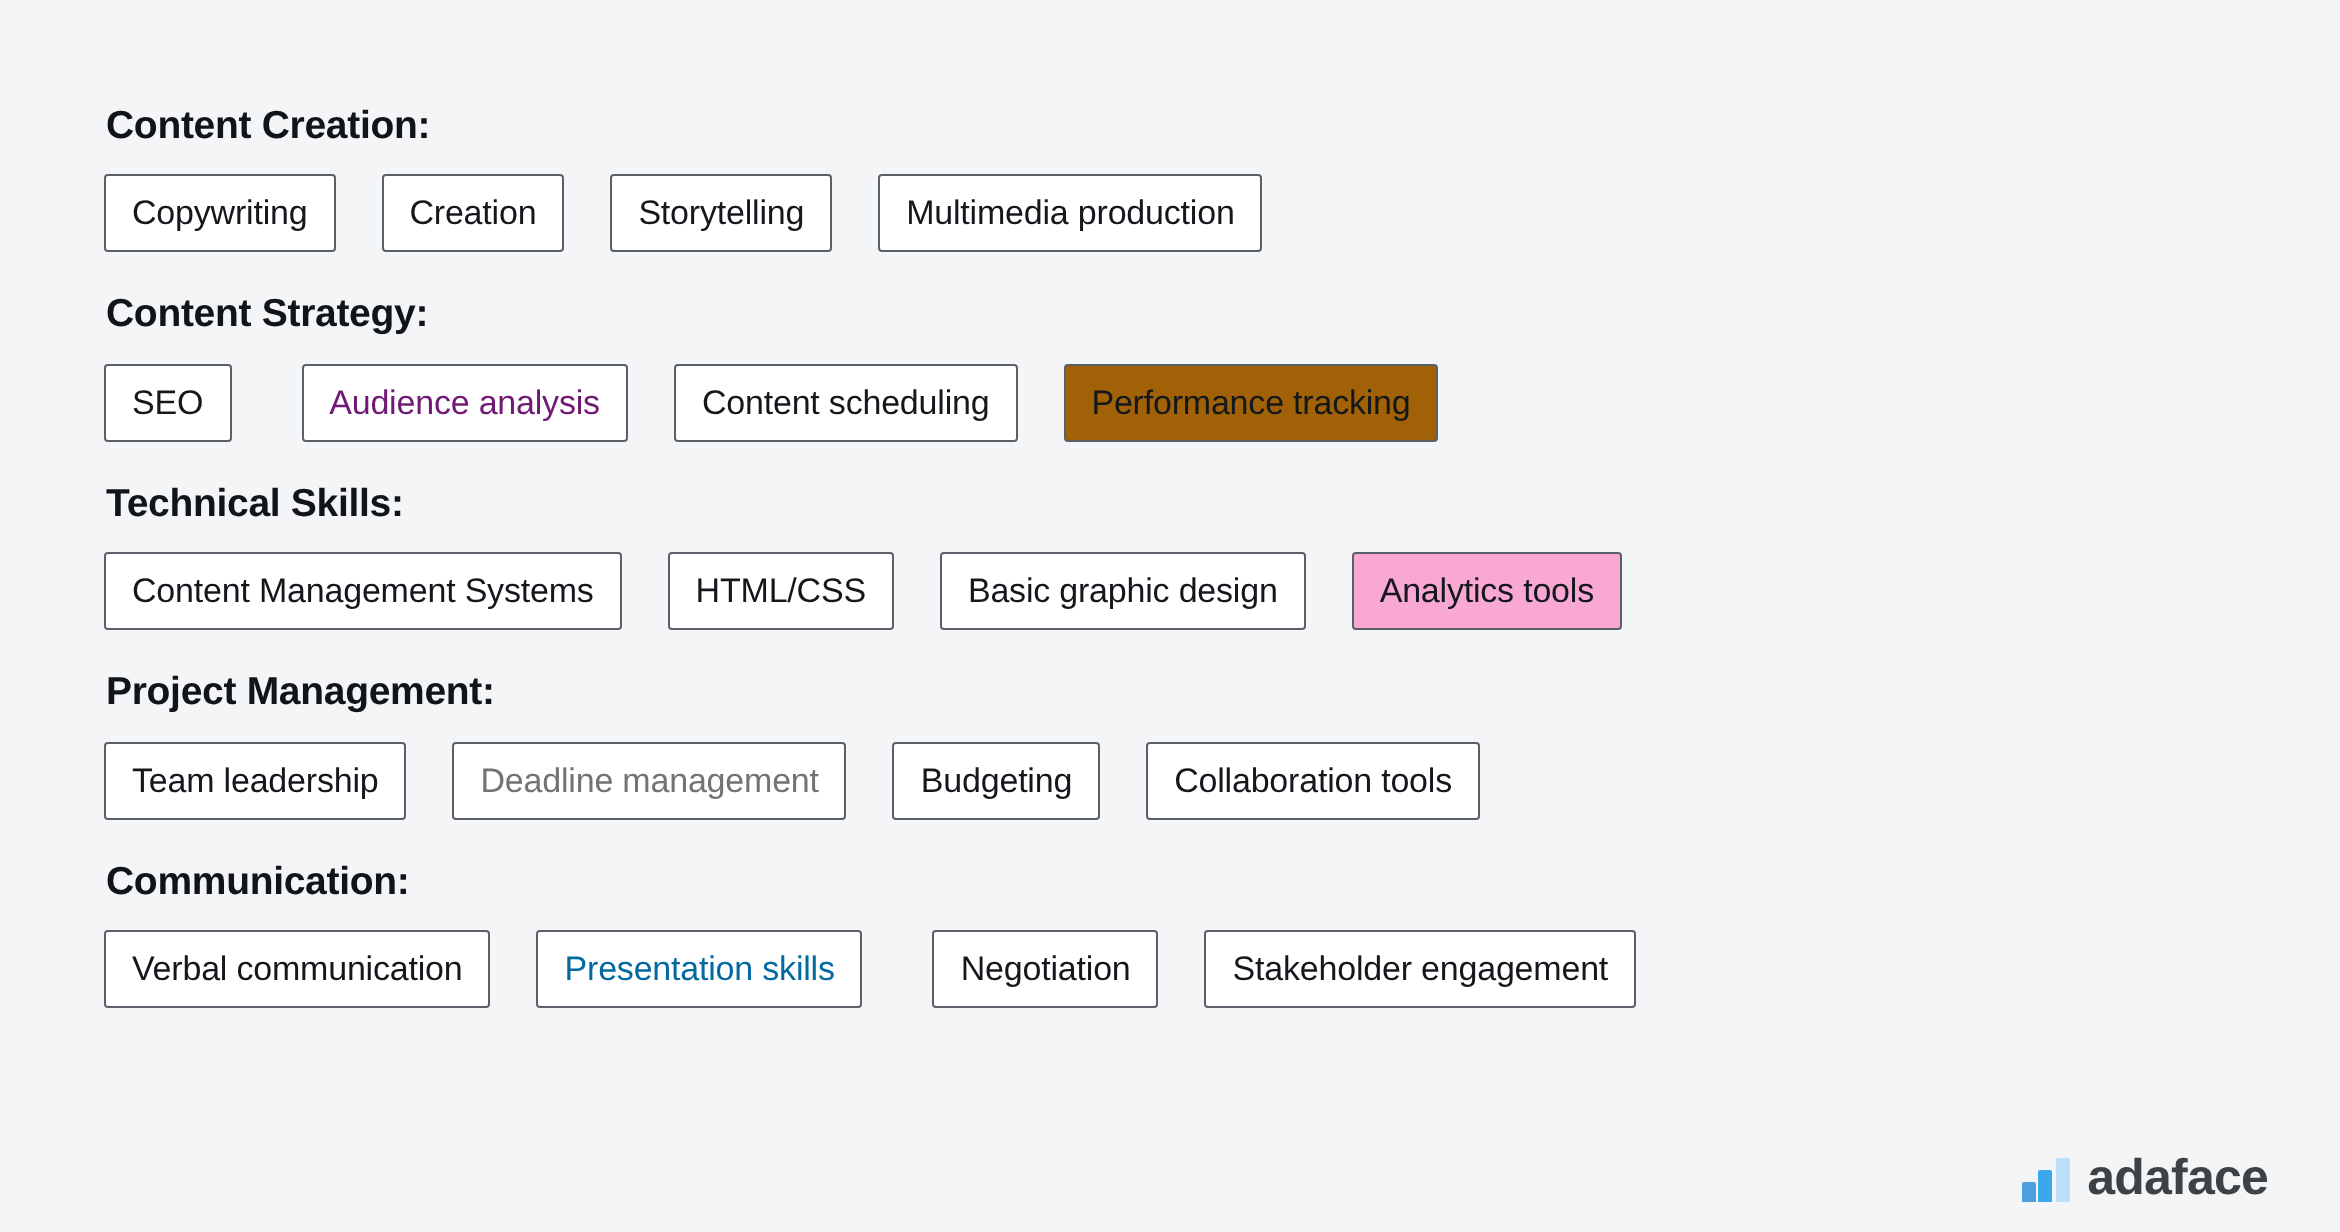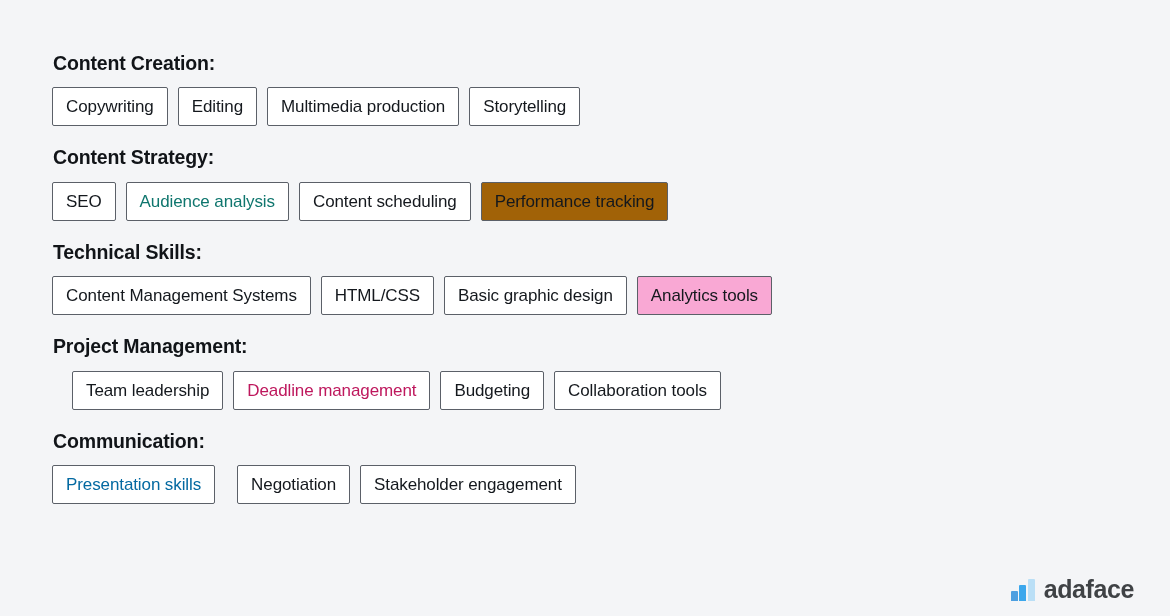--- a/index.html
+++ b/index.html
@@ -37,21 +37,21 @@
     font-weight: bold;
     color: #111418;
     letter-spacing: -0.15px;
     margin: 0 0 12px 1px;
     line-height: 1.2;
   }
 
   .chips-row {
     display: flex;
     flex-wrap: wrap;
-    gap: 10px;
+    gap: 23px;
     align-items: flex-start;
   }
 
   .chip {
     box-sizing: border-box;
     background: #ffffff;
     border: 1px solid #5b6068;
     border-radius: 2px;
     height: 39px;
     padding: 0 13px;
@@ -97,59 +97,60 @@
 </style>
 </head>
 <body style="background: rgb(244, 245, 247);">
 
 <div class="page">
 
   <div class="skill-section">
     <div class="section-heading" style="color: rgb(17, 20, 24);">Content Creation:</div>
     <div class="chips-row">
       <div class="chip" style="background: rgb(255, 255, 255); border-color: rgb(91, 96, 104); color: rgb(20, 24, 29);">Copywriting</div>
-      <div class="chip" style="background: rgb(255, 255, 255); border-color: rgb(91, 96, 104); color: rgb(20, 24, 29);">Editing</div>
+      <div class="chip" style="background: rgb(255, 255, 255); border-color: rgb(91, 96, 104); color: rgb(20, 24, 29);">Creation</div>
+      <div class="chip" style="background: rgb(255, 255, 255); border-color: rgb(91, 96, 104); color: rgb(20, 24, 29);">Storytelling</div>
       <div class="chip" style="background: rgb(255, 255, 255); border-color: rgb(91, 96, 104); color: rgb(20, 24, 29);">Multimedia production</div>
-      <div class="chip" style="background: rgb(255, 255, 255); border-color: rgb(91, 96, 104); color: rgb(20, 24, 29);">Storytelling</div>
     </div>
   </div>
 
   <div class="skill-section">
     <div class="section-heading" style="color: rgb(17, 20, 24);">Content Strategy:</div>
     <div class="chips-row">
       <div class="chip" style="background: rgb(255, 255, 255); border-color: rgb(91, 96, 104); color: rgb(20, 24, 29);">SEO</div>
-      <div class="chip" style="background: rgb(255, 255, 255); border-color: rgb(91, 96, 104); color: #0f766e;">Audience analysis</div>
+      <div class="chip" style="background: rgb(255, 255, 255); border-color: rgb(91, 96, 104); color: #701a75; margin-left: 12px;">Audience analysis</div>
       <div class="chip" style="background: rgb(255, 255, 255); border-color: rgb(91, 96, 104); color: rgb(20, 24, 29);">Content scheduling</div>
       <div class="chip" style="background: #a16207; border-color: rgb(91, 96, 104); color: rgb(20, 24, 29);">Performance tracking</div>
     </div>
   </div>
 
   <div class="skill-section">
     <div class="section-heading" style="color: rgb(17, 20, 24);">Technical Skills:</div>
     <div class="chips-row">
       <div class="chip" style="background: rgb(255, 255, 255); border-color: rgb(91, 96, 104); color: rgb(20, 24, 29);">Content Management Systems</div>
       <div class="chip" style="background: rgb(255, 255, 255); border-color: rgb(91, 96, 104); color: rgb(20, 24, 29);">HTML/CSS</div>
       <div class="chip" style="background: rgb(255, 255, 255); border-color: rgb(91, 96, 104); color: rgb(20, 24, 29); text-align: center;">Basic graphic design</div>
       <div class="chip" style="background: #f9a8d4; border-color: rgb(91, 96, 104); color: rgb(20, 24, 29);">Analytics tools</div>
     </div>
   </div>
 
   <div class="skill-section">
     <div class="section-heading" style="color: rgb(17, 20, 24);">Project Management:</div>
     <div class="chips-row">
-      <div class="chip" style="background: rgb(255, 255, 255); border-color: rgb(91, 96, 104); color: rgb(20, 24, 29); margin-left: 20px;">Team leadership</div>
-      <div class="chip" style="background: rgb(255, 255, 255); border-color: rgb(91, 96, 104); color: #be185d; text-align: right;">Deadline management</div>
+      <div class="chip" style="background: rgb(255, 255, 255); border-color: rgb(91, 96, 104); color: rgb(20, 24, 29);">Team leadership</div>
+      <div class="chip" style="background: rgb(255, 255, 255); border-color: rgb(91, 96, 104); color: #737373; text-align: right;">Deadline management</div>
       <div class="chip" style="background: rgb(255, 255, 255); border-color: rgb(91, 96, 104); color: rgb(20, 24, 29);">Budgeting</div>
       <div class="chip" style="background: rgb(255, 255, 255); border-color: rgb(91, 96, 104); color: rgb(20, 24, 29);">Collaboration tools</div>
     </div>
   </div>
 
   <div class="skill-section">
     <div class="section-heading" style="color: rgb(17, 20, 24);">Communication:</div>
     <div class="chips-row">
+      <div class="chip" style="background: rgb(255, 255, 255); border-color: rgb(91, 96, 104); color: rgb(20, 24, 29);">Verbal communication</div>
       <div class="chip" style="background: rgb(255, 255, 255); border-color: rgb(91, 96, 104); color: #0369a1;">Presentation skills</div>
       <div class="chip" style="background: rgb(255, 255, 255); border-color: rgb(91, 96, 104); color: rgb(20, 24, 29); margin-left: 12px;">Negotiation</div>
       <div class="chip" style="background: rgb(255, 255, 255); border-color: rgb(91, 96, 104); color: rgb(20, 24, 29);">Stakeholder engagement</div>
     </div>
   </div>
 
 </div>
 
 <div class="brand">
   <div class="brand-mark">

